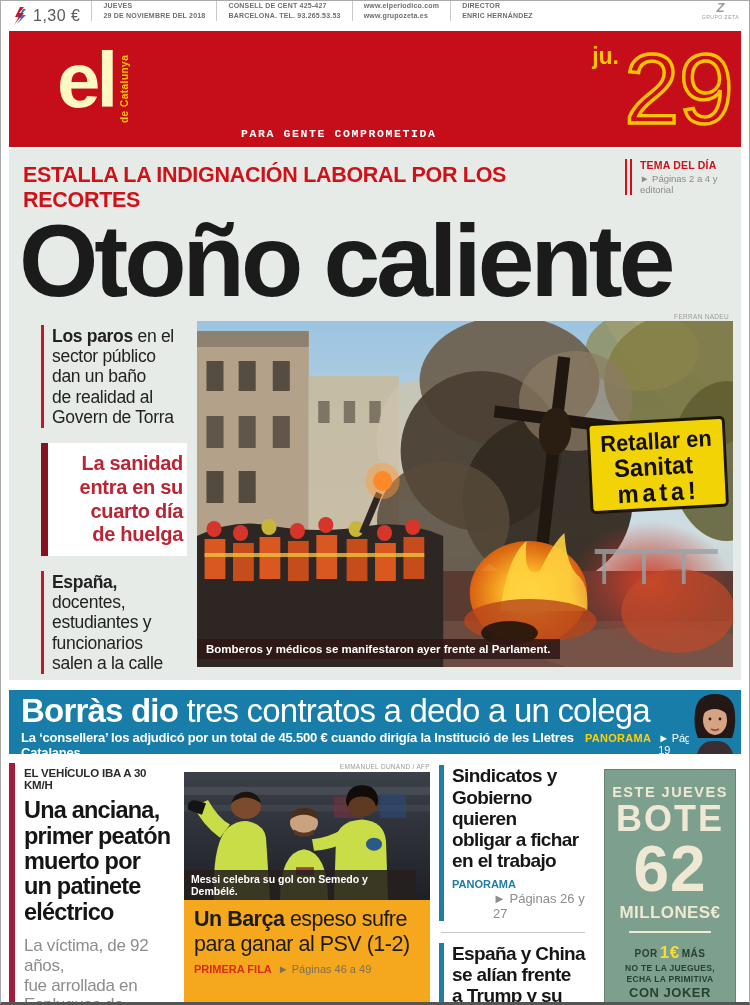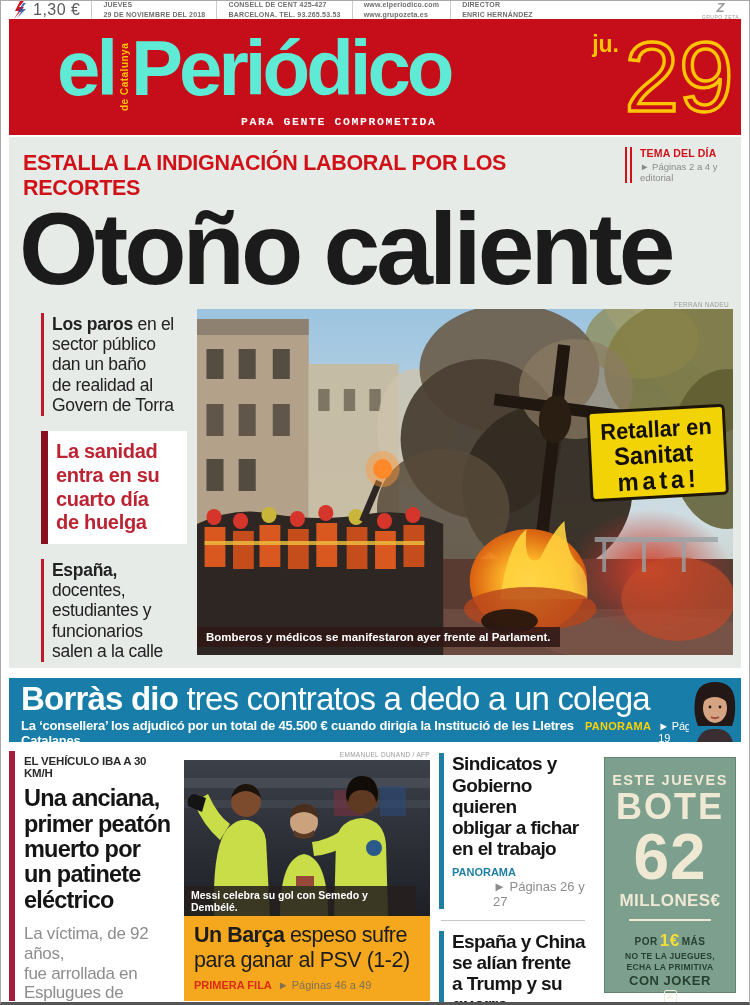--- a/index.html
+++ b/index.html
@@ -4,70 +4,70 @@
 <style>
   * { margin:0; padding:0; box-sizing:border-box; }
   html,body { background:#dcdcdc; }
   .page {
     position:relative; width:750px; height:1005px; margin:0 auto;
     background:#fff; overflow:hidden;
     font-family:"Liberation Sans", sans-serif;
     border:1px solid #aaa; border-bottom:3px solid #555;
   }
   
-  .topbar { height:18px; display:flex; align-items:center; padding:0 10px; }
+  .topbar { height:30px; display:flex; padding:0 10px; }
   .price-wrap { display:flex; align-items:center; gap:5px; }
   .price { font-size:16px; color:#5a5a5a; letter-spacing:.5px; }
   .tb-sep { width:1px; height:20px; background:#c9c9c9; margin:0 11px; }
   .tb-block { font-size:7px; color:#6e6e6e; font-weight:bold; line-height:1.45; letter-spacing:.2px; text-transform:uppercase; }
   .tb-right { margin-left:auto; text-align:center; color:#8a8a8a; }
   .zeta-z { font-size:13px; font-weight:bold; font-style:italic; color:#9a9a9a; line-height:1; }
   .zeta-label { font-size:5px; letter-spacing:.5px; color:#9a9a9a; }
   
   .masthead { position:relative; margin:0 8px; height:116px; background:#c60d1a; overflow:hidden; }
   .mast-title { position:absolute; left:48px; top:14px; display:flex; align-items:flex-start; }
-  .m-el, .m-main { color:#5eead4; font-weight:bold; font-size:78px; line-height:.92; letter-spacing:-4px; }
+  .m-el, .m-main { color:#fef9c3; font-weight:bold; font-size:78px; line-height:.92; letter-spacing:-4px; }
   .m-vert { writing-mode:vertical-rl; transform:rotate(180deg); color:#fdc400; font-size:10px; font-weight:bold; letter-spacing:.5px; height:74px; margin:4px 1px 0 5px; }
   .tagline { position:absolute; left:232px; bottom:7px; color:#fff; font-weight:bold; font-size:11.5px; letter-spacing:1.6px;font-family:Liberation Mono, monospace; }
   .mast-day { position:absolute; right:122px; top:12px; color:#fdc400; font-weight:bold; font-size:23px; }
   .mast-num { position:absolute; right:6px; top:8px; }
   
   .main-gray { margin:2px 8px 0; background:#e7ebe8; padding:10px 8px 6px; }
   .kicker-row { display:flex; justify-content:space-between; align-items:flex-start; padding-left:6px; }
   .main-kicker { color:#d11118; font-weight:bold; font-size:21.5px; letter-spacing:-.3px; padding-top:4px; }
   .tema-block { border-left:7px double #d11118; padding-left:8px; width:108px; flex:none; }
   .tema-label { color:#d11118; font-weight:bold; font-size:10.5px; letter-spacing:.2px; }
   .tema-pages { color:#8a8a8a; font-size:9.5px; margin-top:2px; }
   .huge-headline { font-size:102px; font-weight:bold; color:#1b1b1b; letter-spacing:-4px; line-height:.95; padding-left:2px; white-space:nowrap; }
   .photo-credit { text-align:right; font-size:6.5px; color:#9a9a9a; margin:3px 4px 1px; letter-spacing:.3px; }
   .content-row { display:flex; gap:10px;padding-left:24px; }
   .left-col { width:146px; flex:none; display:flex; flex-direction:column; gap:15px; padding-top:4px; }
   .blurb { border-left:3px solid #c3182c; padding:1px 0 1px 8px; font-size:17.5px; color:#222; line-height:1.16; letter-spacing:-.3px; }
   .blurb .pre, .pre { white-space:pre-line; }
-  .blurb-red { background:#fff; border-left:7px solid #871021; padding:9px 4px 9px 8px; color:#bc2433; font-weight:bold; font-size:20px; line-height:1.18; letter-spacing:-.3px; }
+  .blurb-red { background:#fff; border-left:7px solid #871021; padding:9px 4px 9px 8px; color:#bc2433; font-weight:bold; font-size:20px; line-height:1.18; letter-spacing:-.3px;text-align:right; }
   .main-photo { position:relative; flex:1; height:346px; overflow:hidden; }
   .main-photo svg { display:block; width:100%; height:100%; }
   .photo-caption { position:absolute; left:0; bottom:8px; background:rgba(48,24,22,.88); color:#fff; font-size:11.5px; font-weight:bold; padding:4px 9px; }
   
   .borras { position:relative; margin:10px 8px 0; height:64px; background:#187ea9; color:#fff; padding:3px 12px 0; overflow:hidden; }
   .borras-headline { font-size:33px; letter-spacing:-.8px; line-height:1.08; white-space:nowrap; }
   .borras-headline b { font-weight:bold; }
   .borras-sub { display:flex; align-items:baseline; gap:7px; font-size:13px; font-weight:bold; margin-top:1px; letter-spacing:-.2px; }
   .borras-label { color:#ffd200; font-size:11px; font-weight:bold; letter-spacing:.3px; }
   .borras-pages { font-size:11px; font-weight:normal; }
   .borras-photo { position:absolute; right:0; top:0; width:52px; height:64px; }
   
   .bottom { margin:9px 8px 0; display:flex; gap:9px; height:250px; }
   .patinete { width:166px; flex:none; border-left:6px solid #a51d3c; padding-left:9px; }
   .pat-kicker { font-size:11.5px; font-weight:bold; color:#2b2b2b; margin:4px 0 7px; letter-spacing:-.2px; }
   .pat-headline { font-size:23.5px; font-weight:bold; color:#151515; letter-spacing:-.8px; line-height:1.08; }
   .pat-sub { font-size:17px; color:#8d8d8d; line-height:1.16; margin-top:11px; letter-spacing:-.3px; }
   .barca-col { width:246px; flex:none; display:flex; flex-direction:column; }
   .barca-credit { font-size:6.5px; color:#9a9a9a; text-align:right; letter-spacing:.3px; margin-bottom:2px; }
-  .barca-photo { position:relative; height:156px; overflow:hidden; }
+  .barca-photo { position:relative; height:128px; overflow:hidden; }
   .barca-photo svg { display:block; width:100%; height:100%; }
   .barca-caption { position:absolute; left:0; bottom:0; right:14px; background:rgba(38,32,30,.88); color:#fff; font-size:10.5px; font-weight:bold; padding:3px 7px; }
   .barca-band { flex:1; background:#f5a71d; padding:7px 10px 5px; }
   .barca-headline { font-size:21.5px; color:#1c1c1c; letter-spacing:-.5px; line-height:1.14; }
   .barca-headline b { font-weight:bold; }
   .barca-meta { display:flex; gap:6px; align-items:baseline; margin-top:7px; }
   .barca-label { font-size:11px; font-weight:bold; color:#d92c14; }
   .barca-pages { font-size:11px; color:#7d7055;text-align:center; }
   .right-col { width:156px; flex:none; display:flex; flex-direction:column; padding-top:2px; }
   .r-story { border-left:5px solid #1f7ea3; padding-left:8px; }
@@ -129,21 +129,20 @@
     <div class="tb-right">
       <div class="zeta-z">Z</div>
       <div class="zeta-label">GRUPO ZETA</div>
     </div>
   </header>
 
   <div class="masthead">
     <div class="mast-title">
       <span class="m-el">el</span>
       <span class="m-vert">de Catalunya</span>
-      <span class="m-main">Periódico</span>
     </div>
     <div class="tagline">PARA GENTE COMPROMETIDA</div>
     <div class="mast-day">ju.</div>
     <svg class="mast-num" width="112" height="96" viewBox="0 0 112 96">
       <text x="56" y="84" text-anchor="middle" font-family="Liberation Sans, sans-serif" font-size="98" fill="none" stroke="#fdc400" stroke-width="3.4">29</text>
     </svg>
   </div>
 
   <section class="main-gray">
     <div class="kicker-row">

